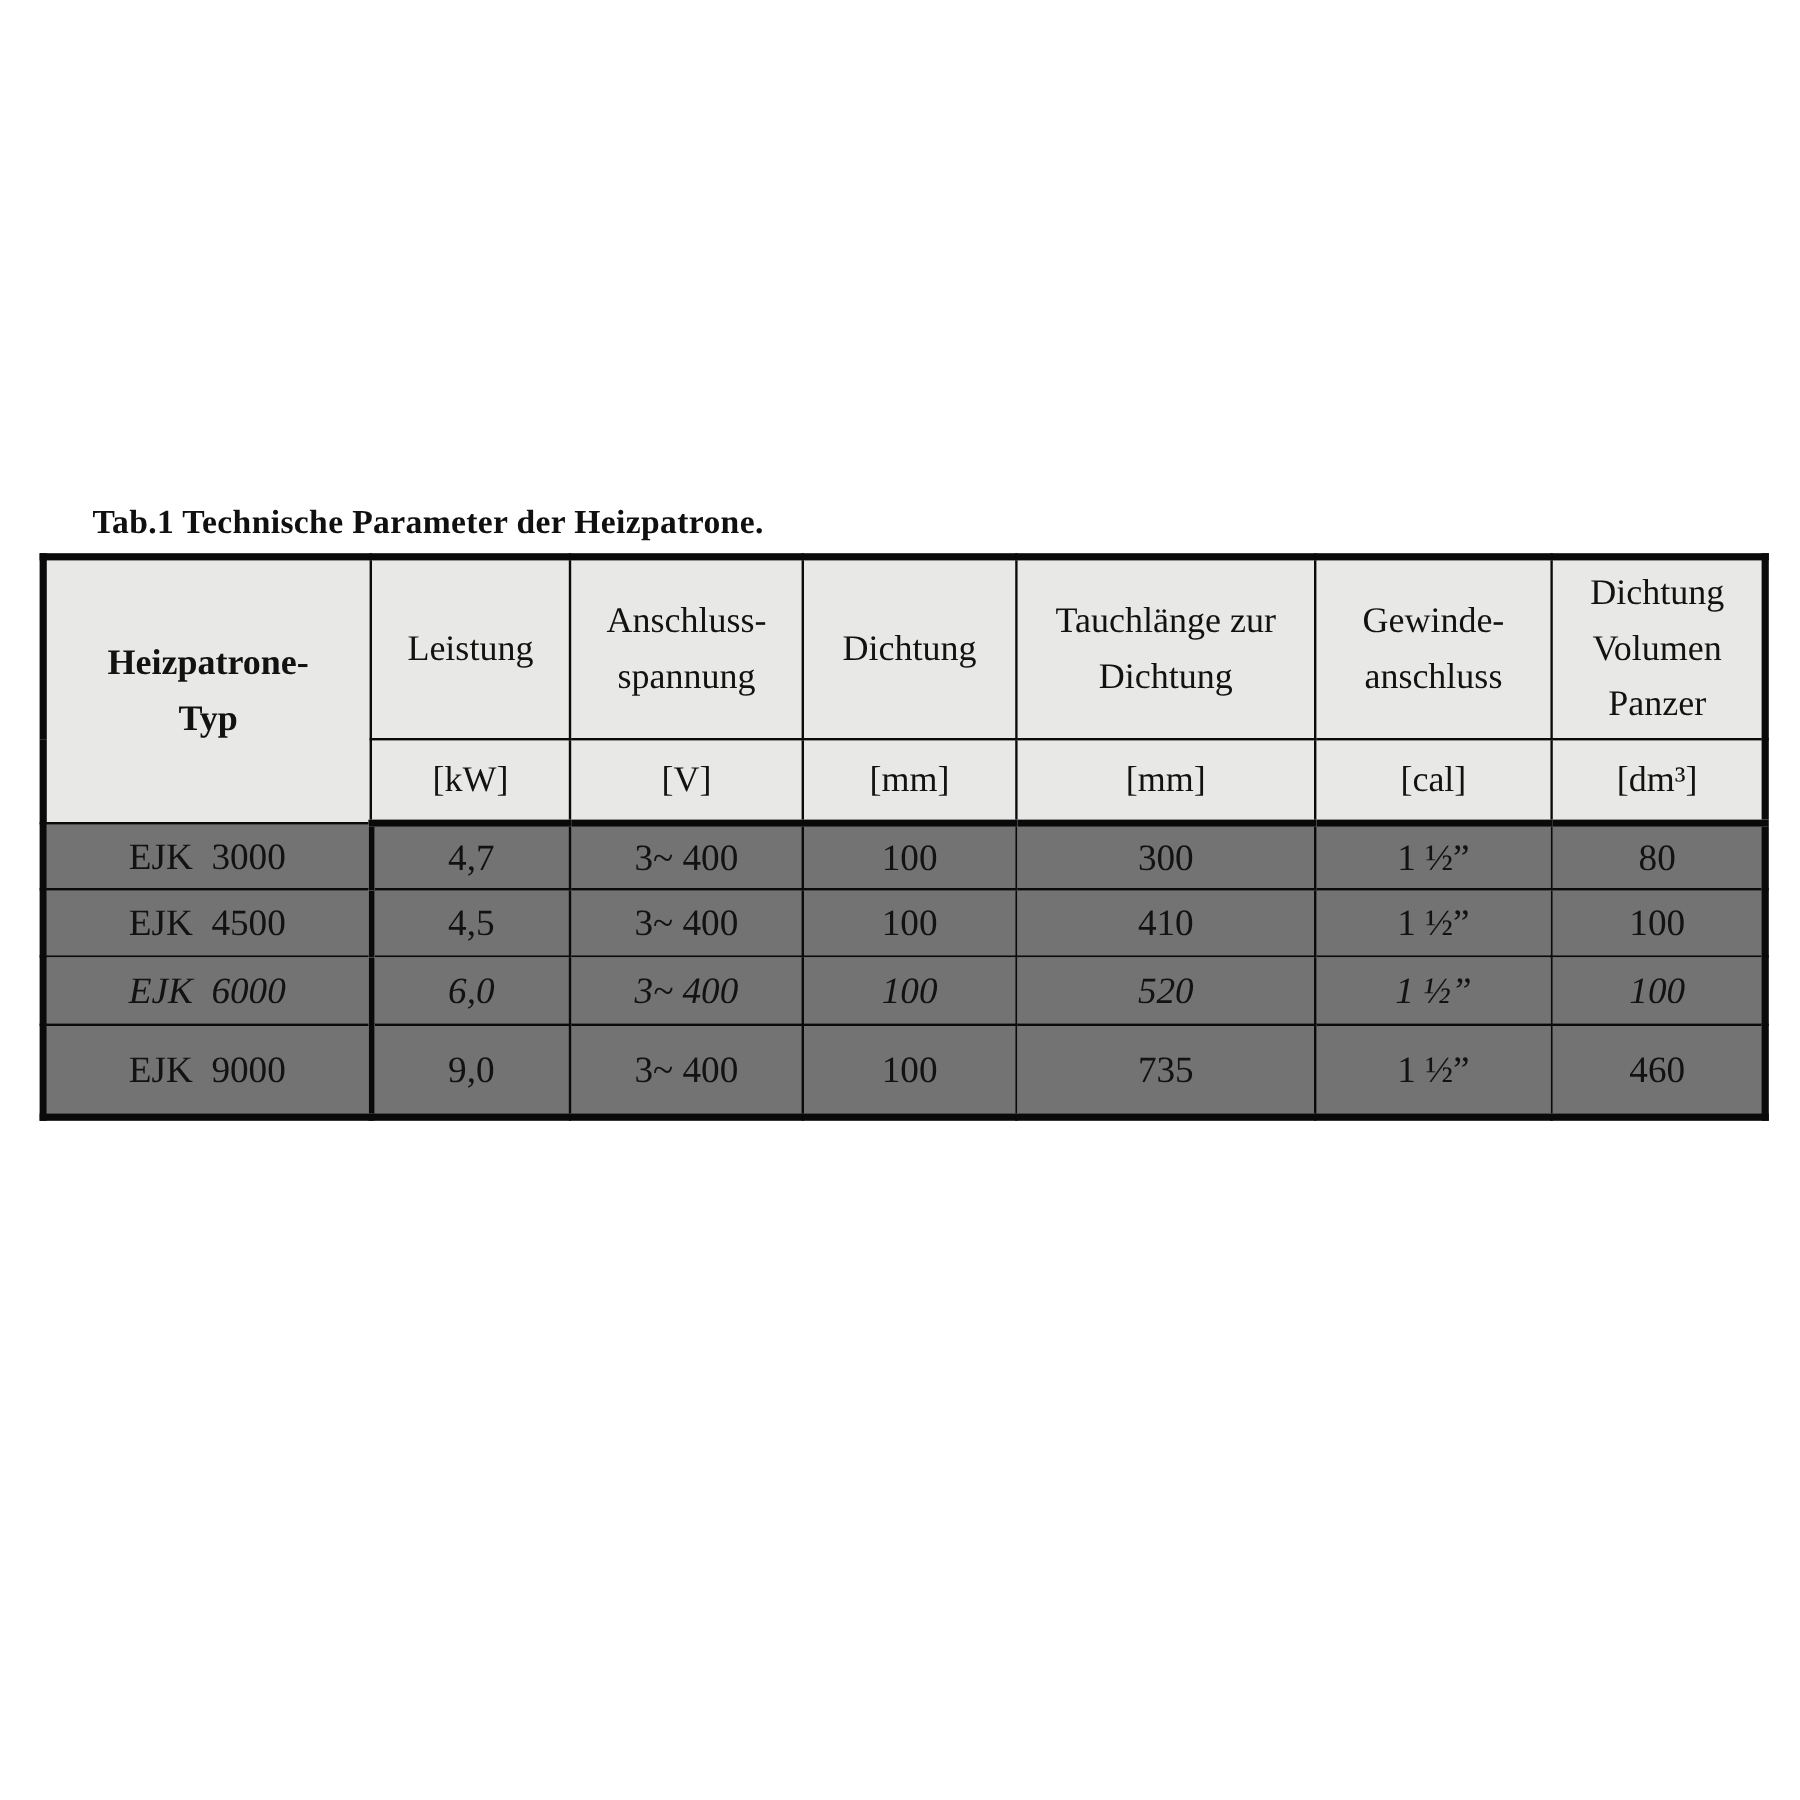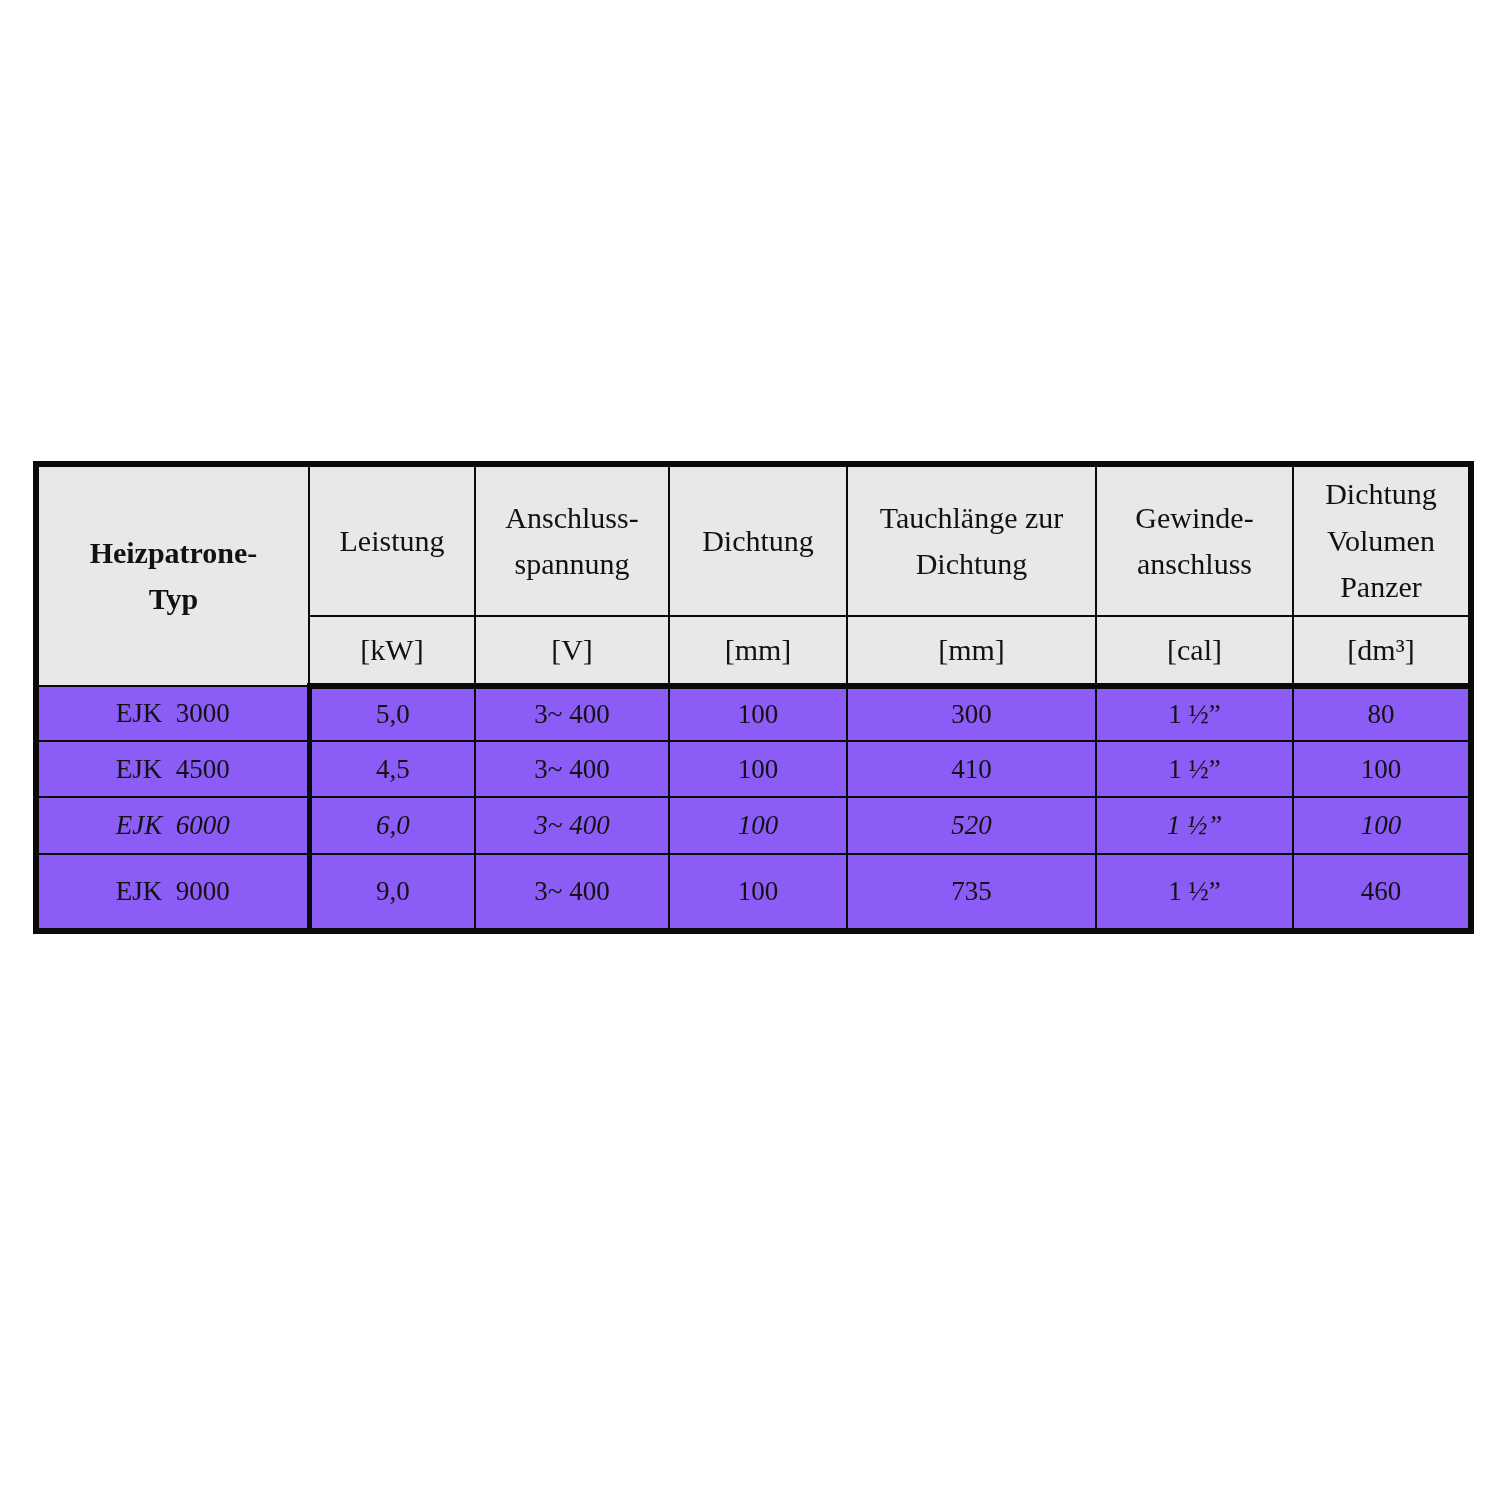--- a/index.html
+++ b/index.html
@@ -59,37 +59,38 @@
   tr.hdr-units { height: 70px; }
   tr.hdr-units th { border-bottom: 6px solid #0a0a0a; margin-top: 18px; }
   th.cell-type {
     border-right: 5px solid #0a0a0a;
     border-bottom: 6px solid #0a0a0a;
     font-weight: bold;
   }
   
   tbody td {
     border: 3px solid #0a0a0a;
-    font-size: 27px;
-    background: #8b5cf6;
+    font-size: 31px;
+    background: #737373;
   }
   tbody td.cell-type {
     border-right: 5px solid #0a0a0a;
     white-space: pre;
   }
   tbody tr.row-h1 { height: 55px; }
   tbody tr.row-h2 { height: 56px; }
   tbody tr.row-h3 { height: 57px; font-style: italic; }
   tbody tr.row-h4 { height: 77px; }
 </style>
 </head>
 <body>
 
 <div class="page">
 
+  <div class="table-title">Tab.1 Technische Parameter der Heizpatrone.</div>
 
   <table class="params">
     <colgroup>
       <col style="width:273px">
       <col style="width:166px">
       <col style="width:194px">
       <col style="width:178px">
       <col style="width:249px">
       <col style="width:197px">
       <col style="width:178px">
@@ -115,21 +116,21 @@
         <th>[V]</th>
         <th>[mm]</th>
         <th>[mm]</th>
         <th>[cal]</th>
         <th>[dm³]</th>
       </tr>
     </thead>
     <tbody>
       <tr class="row-h1">
         <td class="cell-type">EJK  3000</td>
-        <td>5,0</td>
+        <td>4,7</td>
         <td>3~ 400</td>
         <td>100</td>
         <td>300</td>
         <td>1 ½”</td>
         <td>80</td>
       </tr>
       <tr class="row-h2">
         <td class="cell-type">EJK  4500</td>
         <td>4,5</td>
         <td>3~ 400</td>

